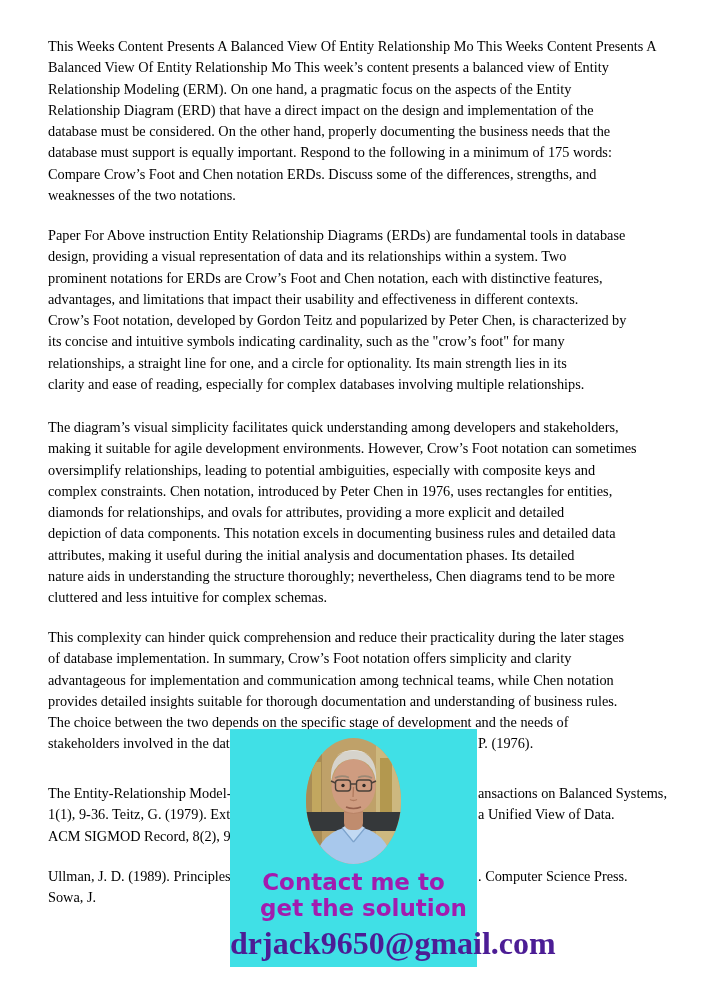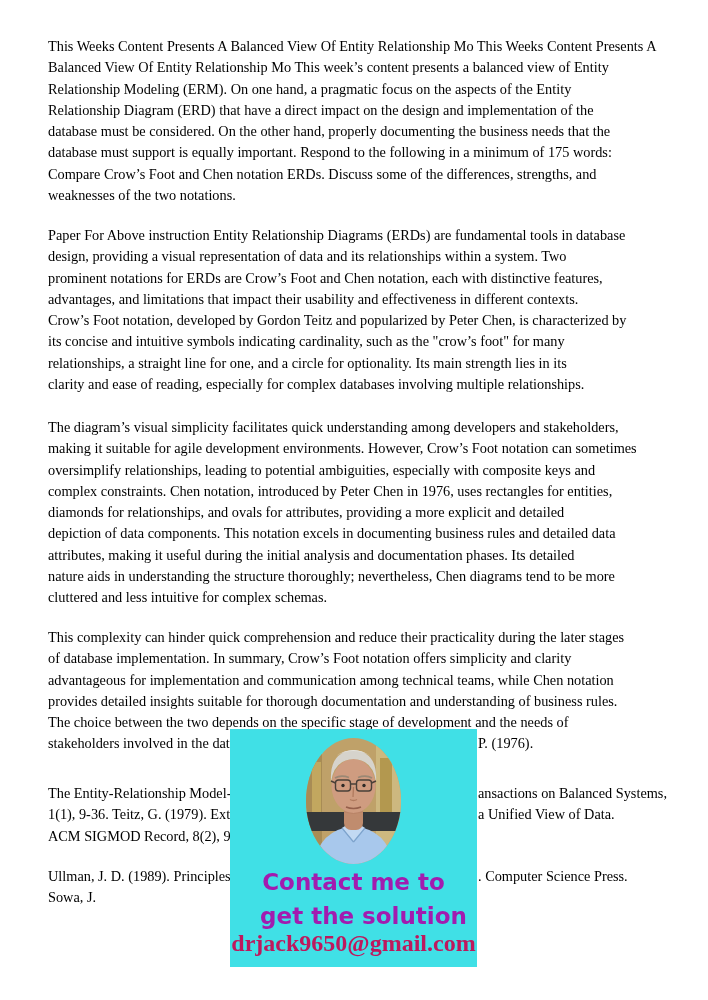--- a/index.html
+++ b/index.html
@@ -27,25 +27,25 @@
   }
   .photo {
     width: 95px; height: 126px; margin: 9px auto 0 auto; display: block;
   }
   .c-line1, .c-line2 {
     position: absolute; left: 0; right: 0;
     font-family: "DejaVu Sans", sans-serif; font-weight: bold;
     font-size: 23px; line-height: 30px; color: #a21caf;
   }
   .c-line1 { top: 138px; }
-  .c-line2 { top: 172px; padding-left: 20px; }
+  .c-line2 { top: 164px; padding-left: 20px; }
   .c-email {
     position: absolute; left: 0; right: 0; top: 199px;
     font-family: "Liberation Serif", serif; font-weight: bold;
-    font-size: 24px; line-height: 30px; color: #be185d;
+    font-size: 32px; line-height: 30px; color: #4c1d95;
   }
 </style>
 </head>
 <body>
 
 <div class="page">
 
   <div id="doc">
       <div class="para para-0">
         <div class="line">This Weeks Content Presents A Balanced View Of Entity Relationship Mo This Weeks Content Presents A</div>

